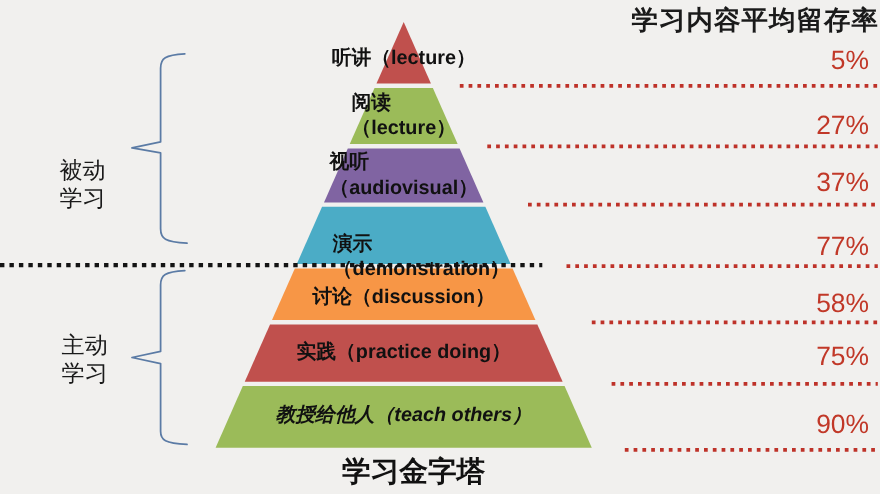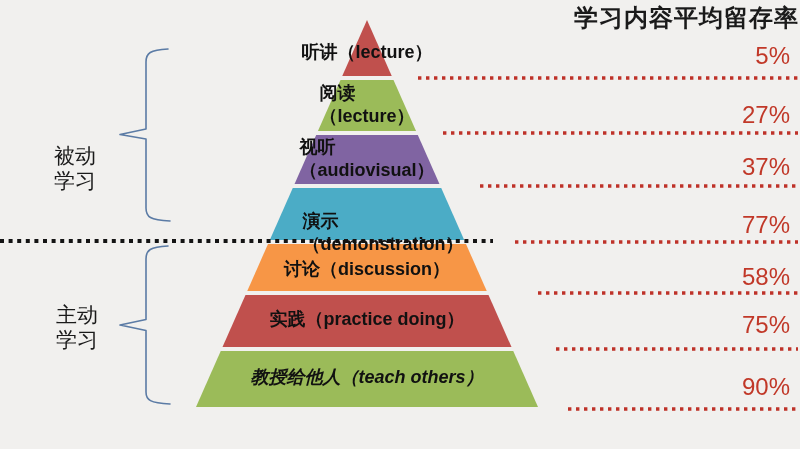--- a/index.html
+++ b/index.html
@@ -99,20 +99,21 @@
   </svg>
 
   <div class="retention-header">学习内容平均留存率</div>
 
   <div class="group-label" style="left:75px; top:111px;margin-top:32px;">被动
 学习</div>
 
   <div class="group-label" style="left:77px; top:302px;">主动
 学习</div>
 
+  <div class="pyramid-title">学习金字塔</div>
 
   <div id="labels">
       <div class="level-label" style="left: 367px; top: 41px;">听讲（lecture）</div>
       <div class="level-label" style="left: 367px; top: 82px;">阅读
 （lecture）</div>
       <div class="level-label" style="left: 367px; top: 136px;">视听
 （audiovisual）</div>
       <div class="level-label" style="left: 367px; top: 210px; margin-left: 16px;">演示
 （demonstration）</div>
       <div class="level-label" style="left: 367px; top: 258px;">讨论（discussion）</div>

